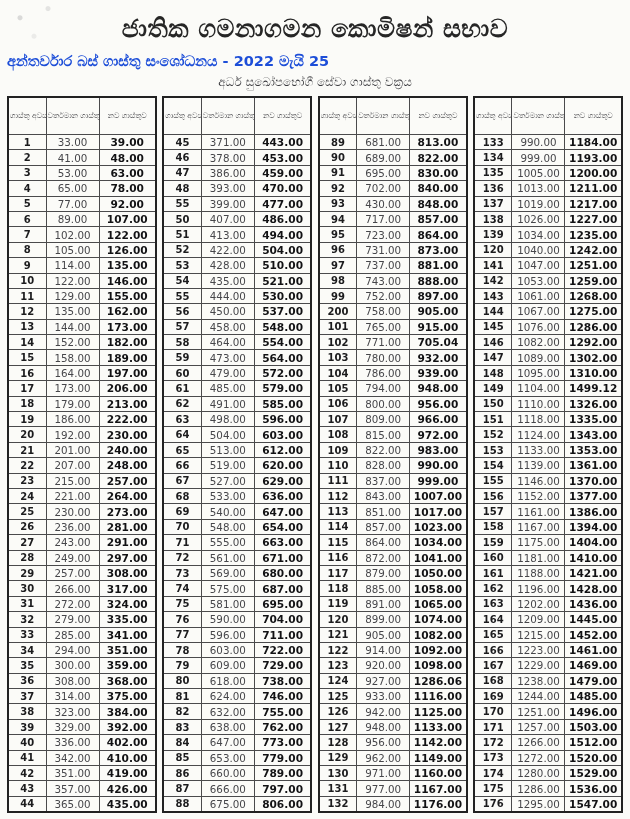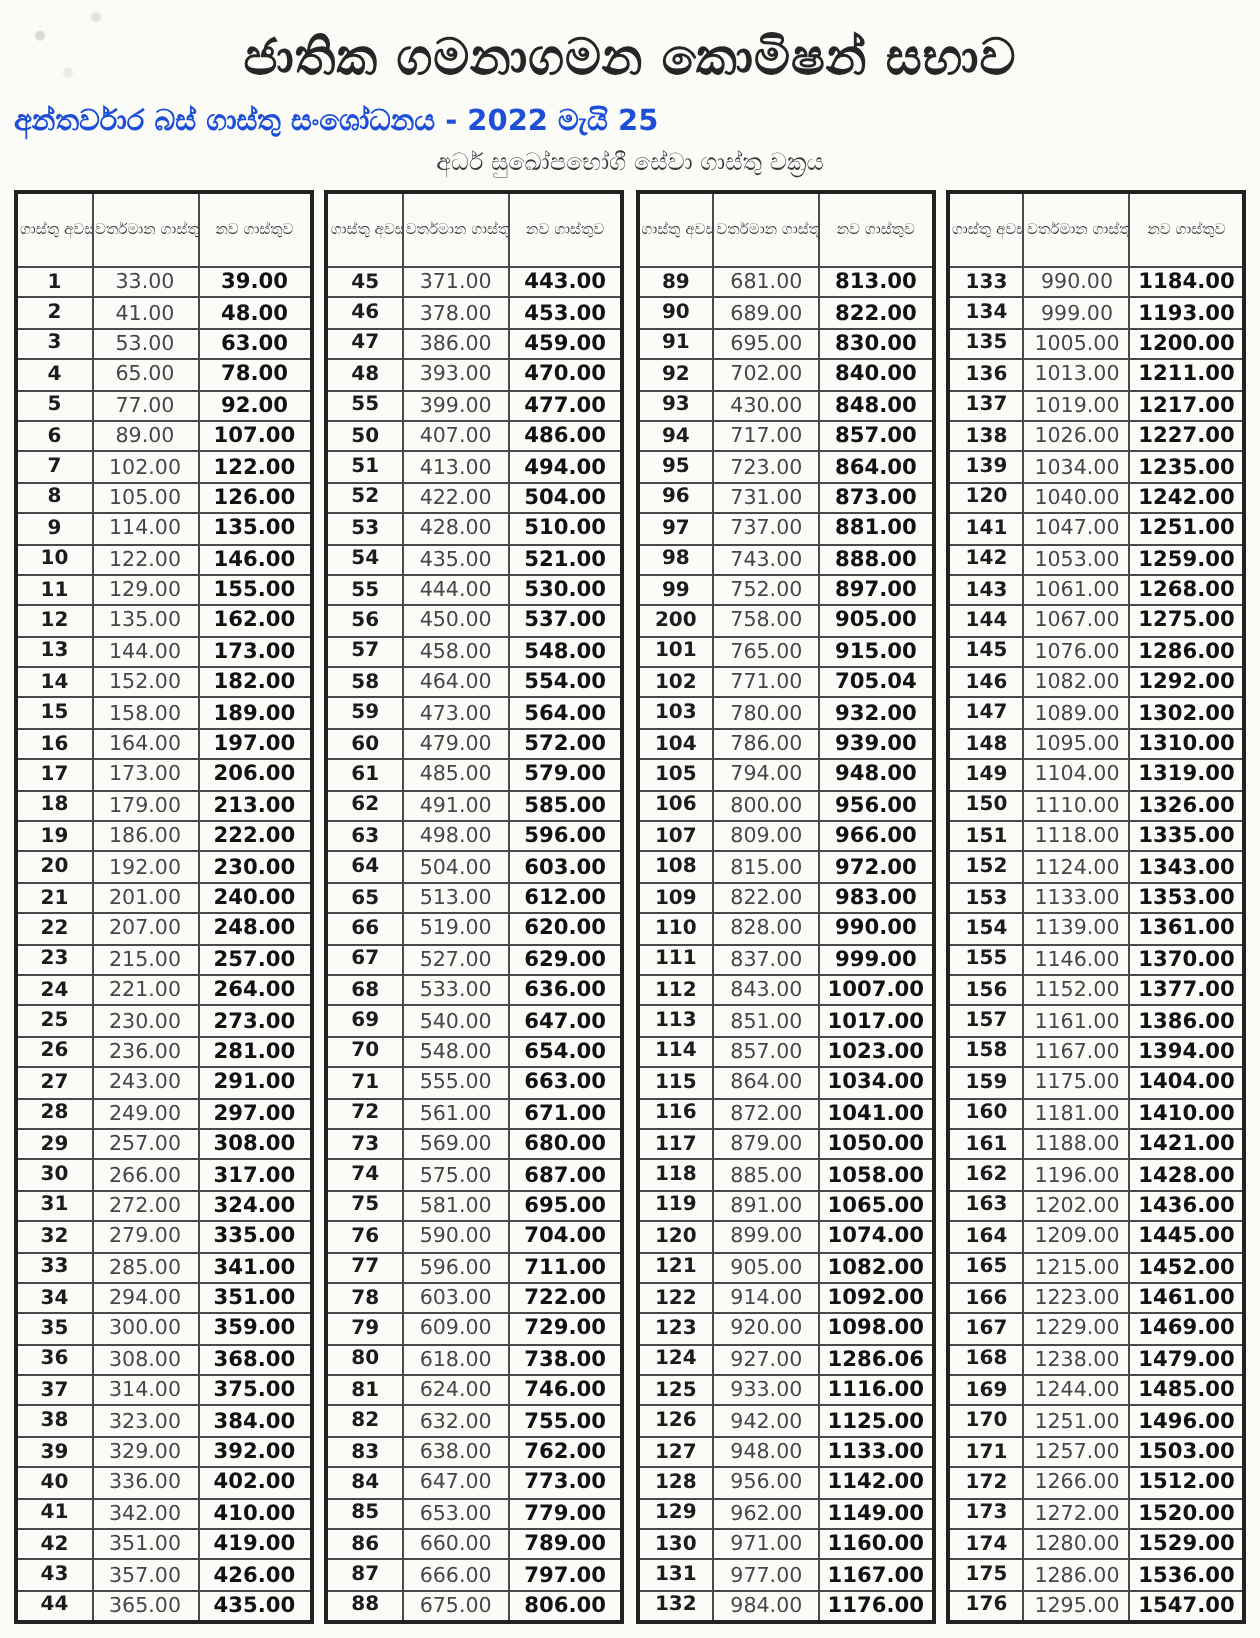--- a/index.html
+++ b/index.html
@@ -852,21 +852,21 @@
             <td class="c-new">1302.00</td>
           </tr>
           <tr>
             <td class="c-stage">148</td>
             <td class="c-current">1095.00</td>
             <td class="c-new">1310.00</td>
           </tr>
           <tr>
             <td class="c-stage">149</td>
             <td class="c-current">1104.00</td>
-            <td class="c-new">1319.00</td>
+            <td class="c-new">1499.12</td>
           </tr>
           <tr>
             <td class="c-stage">150</td>
             <td class="c-current">1110.00</td>
             <td class="c-new">1326.00</td>
           </tr>
           <tr>
             <td class="c-stage">151</td>
             <td class="c-current">1118.00</td>
             <td class="c-new">1335.00</td>

